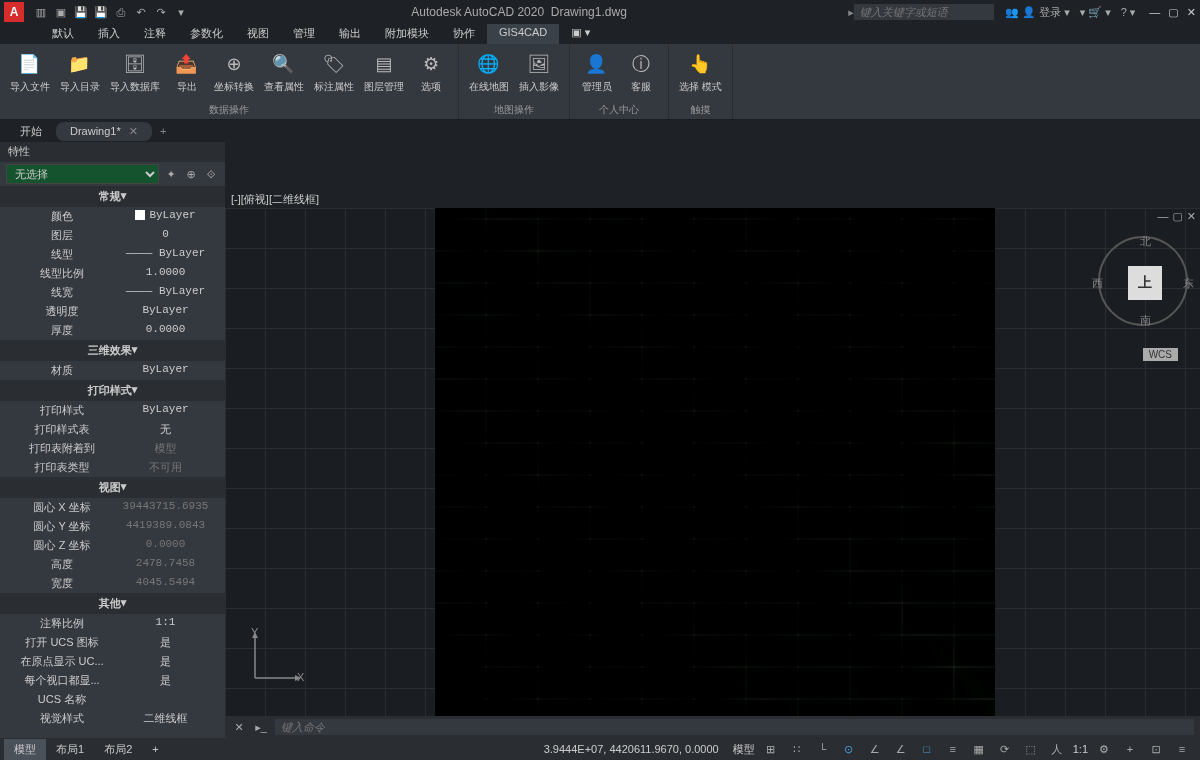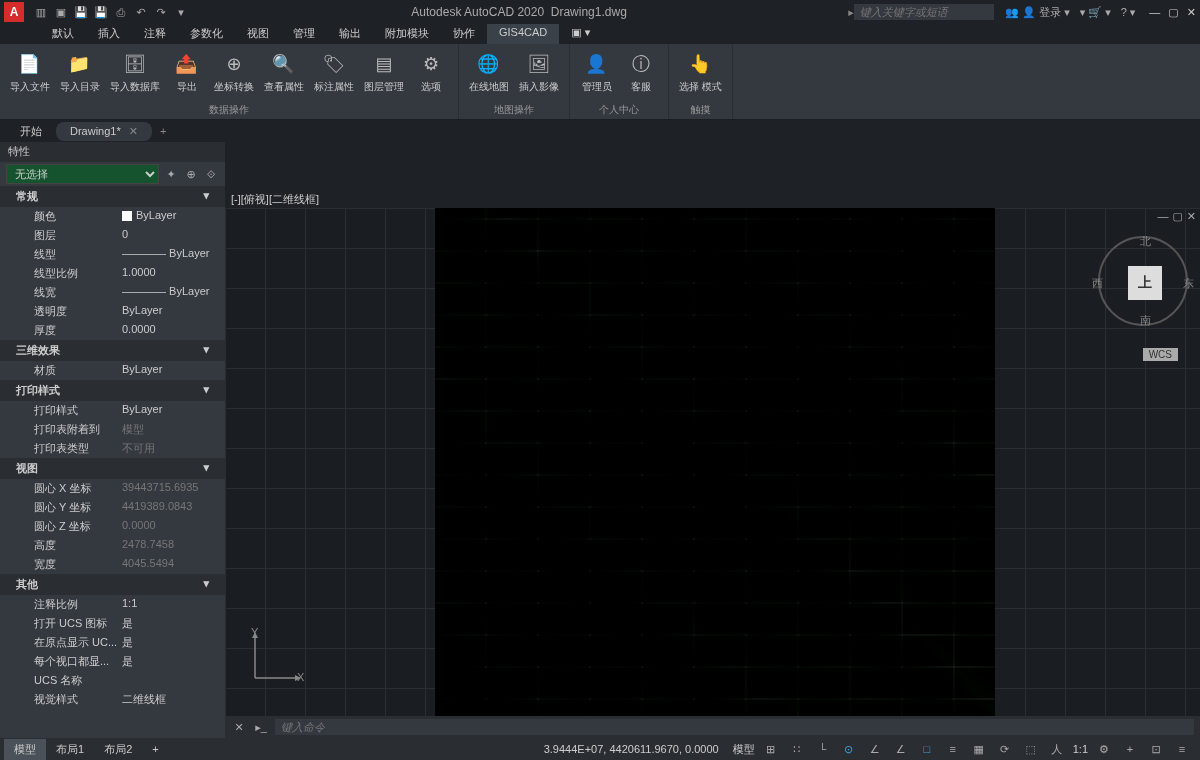--- a/index.html
+++ b/index.html
@@ -31,24 +31,24 @@
     .doc-tab.active { background: #34383f; border-radius: 8px; }
     .tab-close { margin-left: 8px; color: #888; }
     .tab-add { padding: 3px 8px; color: #888; }
     
     .main-area { display: flex; height: 596px; }
     .props-panel { width: 225px; background: #34383f; display: flex; flex-direction: column; }
     .panel-header { height: 20px; background: #2a2e33; padding: 2px 8px; font-size: 11px; color: #ccc; }
     .props-toolbar { height: 24px; display: flex; align-items: center; padding: 0 6px; gap: 4px; }
     .props-select { flex: 1; background: #14532d; border: 1px solid #444; color: #ccc; padding: 2px 4px; font-size: 11px; }
     .tb-icon { width: 16px; height: 16px; color: #aaa; display: flex; align-items: center; justify-content: center; }
-    .props-section-hdr { background: #2a2e33; padding: 3px 16px; font-size: 11px; color: #ccc; display: flex; justify-content: space-between; font-weight: bold; }
-    .prop-row { display: flex; padding: 2px 0 2px 34px; font-size: 11px; }
+    .props-section-hdr { background: #2a2e33; padding: 3px 0; font-size: 11px; color: #ccc; display: flex; justify-content: center; font-weight: bold; }
+    .prop-row { display: flex; padding: 2px 0 2px 18px; font-size: 11px; text-align: center; }
     .prop-label { width: 88px; color: #ccc; }
-    .prop-value { color: #ccc; flex: 1; }
+    .prop-value { color: #ccc; flex: 1; font-family: Liberation Mono, monospace; }
     .prop-value.dim { color: #777; }
     .color-swatch { width: 10px; height: 10px; background: #fff; display: inline-block; margin-right: 4px; vertical-align: middle; }
     
     .viewport-area { flex: 1; background: #1e2126; position: relative; display: flex; flex-direction: column; }
     .vp-header { height: 18px; padding: 2px 6px; font-size: 11px; color: #ccc; margin-top: 48px; }
     .vp-canvas { flex: 1; position: relative; background: #1a1d21; overflow: hidden; }
     .grid-lines { position: absolute; inset: 0; background-image: linear-gradient(#2a2e33 1px, transparent 1px), linear-gradient(90deg, #2a2e33 1px, transparent 1px); background-size: 40px 40px; }
     .satellite { position: absolute; left: 210px; top: 0; width: 560px; height: 554px; background: linear-gradient(45deg, #3a4a3a 0%, #4a5a4a 5%, #2a3a2a 10%, #5a6a5a 15%, #3a4a3a 20%, #4a5a4a 25%, #2a3a2a 30%, #5a6a5a 35%, #3a4a3a 40%, #4a5a4a 45%, #2a3a2a 50%, #5a6a5a 55%, #3a4a3a 60%, #4a5a4a 65%, #2a3a2a 70%, #5a6a5a 75%, #3a4a3a 80%, #4a5a4a 85%, #2a3a2a 90%, #5a6a5a 95%, #3a4a3a 100%), linear-gradient(135deg, #444 0%, #333 50%, #555 100%); background-blend-mode: multiply; filter: contrast(1.3) brightness(0.9); }
     .sat-overlay { position: absolute; inset: 0; background-image: repeating-linear-gradient(0deg, transparent 0, transparent 30px, rgba(200,200,200,0.08) 30px, rgba(200,200,200,0.08) 32px), repeating-linear-gradient(90deg, transparent 0, transparent 50px, rgba(200,200,200,0.06) 50px, rgba(200,200,200,0.06) 52px); }
     .ucs-icon { position: absolute; left: 20px; bottom: 26px; color: #888; }
@@ -258,20 +258,24 @@
           <div class="prop-label">材质</div>
           <div class="prop-value">ByLayer</div>
         </div>
         <div class="props-section-hdr">
           <span>打印样式</span>
           <span>▾</span>
         </div>
         <div class="prop-row">
           <div class="prop-label">打印样式</div>
           <div class="prop-value">ByLayer</div>
+        </div>
+        <div class="prop-row">
+          <div class="prop-label">打印样式表</div>
+          <div class="prop-value">无</div>
         </div>
         <div class="prop-row">
           <div class="prop-label">打印表附着到</div>
           <div class="prop-value dim">模型</div>
         </div>
         <div class="prop-row">
           <div class="prop-label">打印表类型</div>
           <div class="prop-value dim">不可用</div>
         </div>
         <div class="props-section-hdr">

